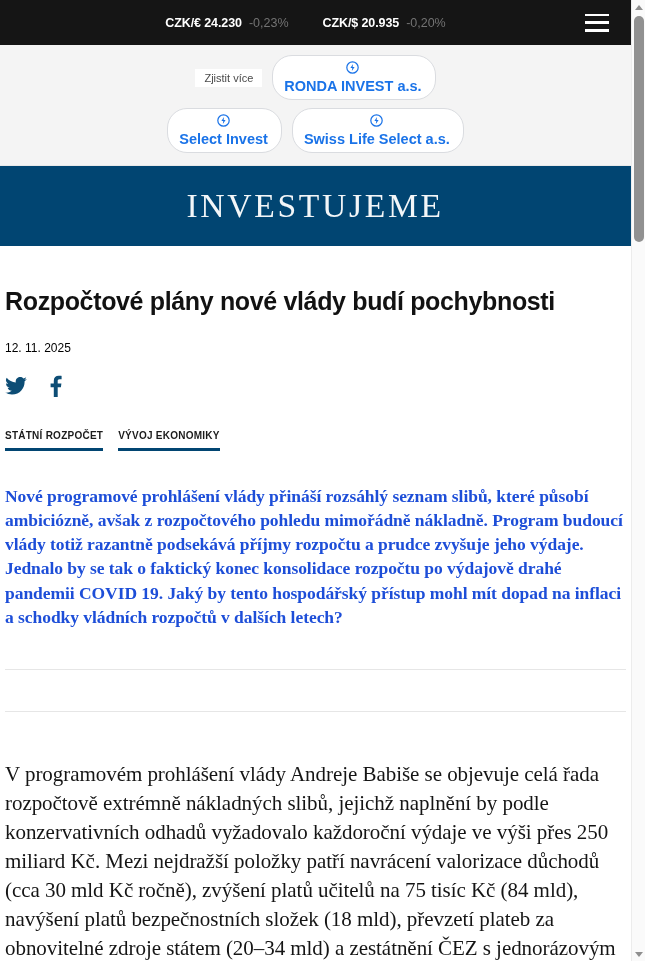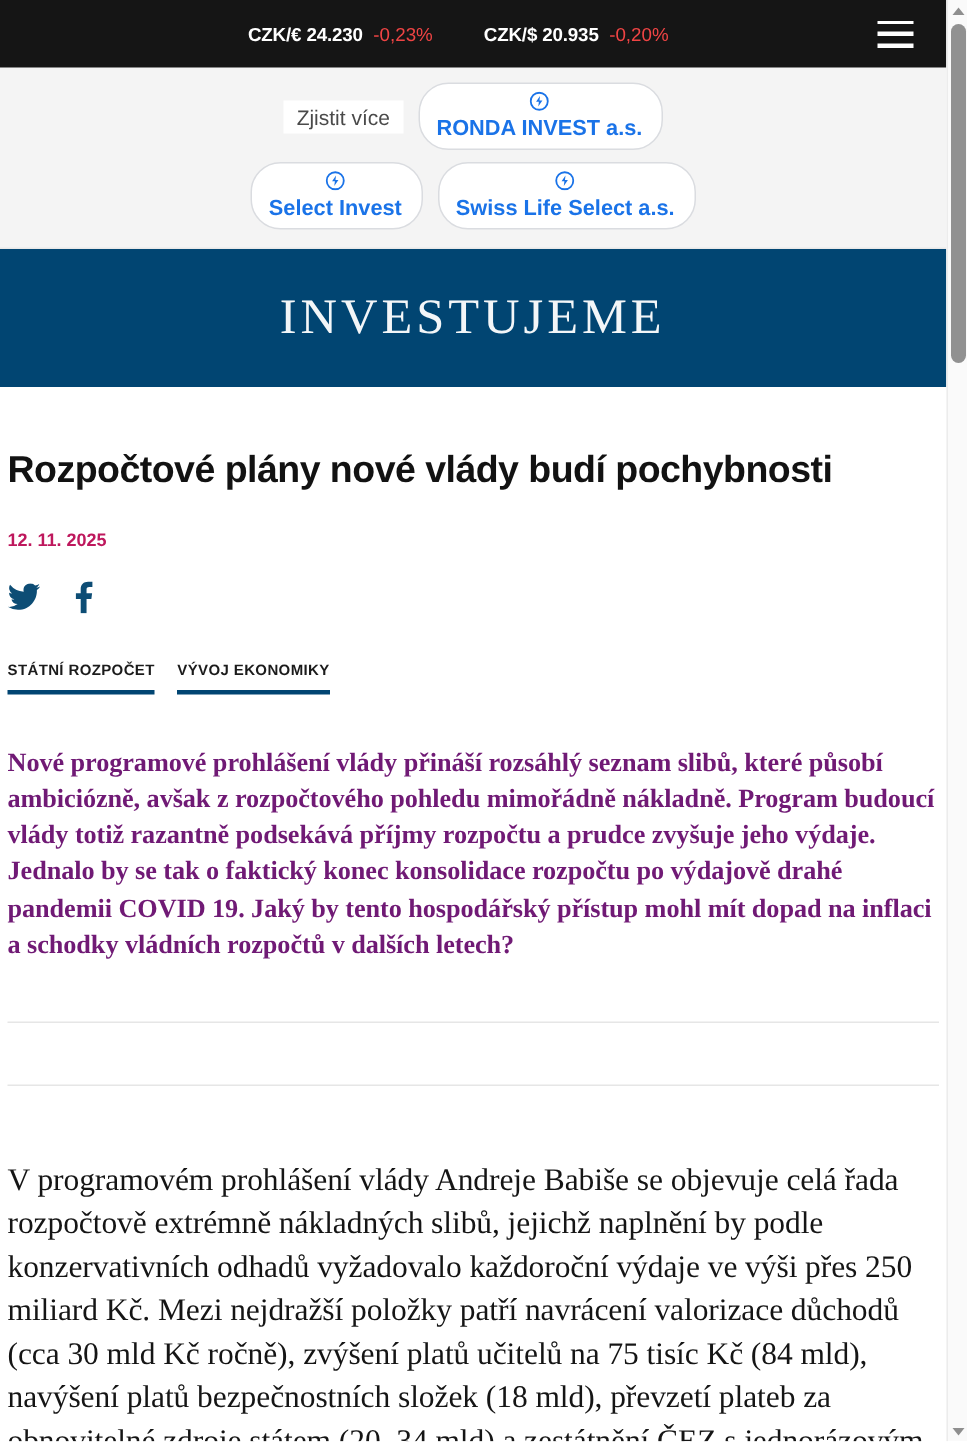--- a/index.html
+++ b/index.html
@@ -46,21 +46,21 @@
     gap:7px;
     white-space:nowrap;
   }
   .ticker-label {
     color:#ffffff;
     font-size:12.5px;
     font-weight:bold;
     letter-spacing:-0.1px;
   }
   .ticker-change {
-    color:#ef4444;
+    color:#737373;
     font-size:12.5px;
     font-weight:normal;
   }
   .hamburger {
     position:absolute;
     right:22px;
     top:50%;
     transform:translateY(-50%);
     width:24px;
     height:18px;
@@ -86,21 +86,21 @@
     display:flex;
     align-items:center;
     justify-content:center;
     gap:10px;
     margin-bottom:8px;
   }
   .promo-row:last-child { margin-bottom:0; }
   .promo-lead {
     background:#ffffff;
     color:#4a4a4a;
-    font-size:14px;
+    font-size:11px;
     padding:3px 9px;
     white-space:nowrap;
   }
   .pill {
     display:inline-flex;
     align-items:center;
     gap:5px;
     background:#ffffff;
     border:1px solid #dadce0;
     border-radius:20px;
@@ -116,21 +116,21 @@
     display:inline-block;
     width:13px; height:13px;
     flex:0 0 auto;
     position:relative;
     top:1px;
   }
 
   
   .logo-band {
     background:#014572;
-    height:92px;
+    height:80px;
     display:flex;
     align-items:center;
     justify-content:center;
   }
   .logo-text {
     color:#f3f6f8;
     font-family:"Liberation Serif", serif;
     font-size:33px;
     font-weight:normal;
     letter-spacing:2.6px;
@@ -145,22 +145,22 @@
     margin-top:40px;
     font-size:25px;
     font-weight:bold;
     color:#121212;
     letter-spacing:-0.35px;
     line-height:1.2;
   }
   .article-date {
     margin-top:25px;
     font-size:12px;
-    color:#be185d;
-    font-weight:bold;
+    color:#000000;
+    font-weight:normal;
   }
   .share-row {
     margin-top:19px;
     display:flex;
     align-items:center;
     gap:23px;
     height:24px;
   }
   .share-icon {
     cursor:pointer;
@@ -185,21 +185,21 @@
     cursor:pointer;
     white-space:nowrap;
   }
 
   .perex {
     margin-top:33px;
     font-family:"Liberation Serif", serif;
     font-size:17.5px;
     font-weight:bold;
     line-height:1.38;
-    color:#701a75;
+    color:#1d4ed8;
     letter-spacing:-0.05px;
   }
 
   .divider {
     height:1px;
     background:#e6e6e6;
     margin:0;
   }
   .div-one { margin-top:40px; }
   .div-two { margin-top:41px; }

